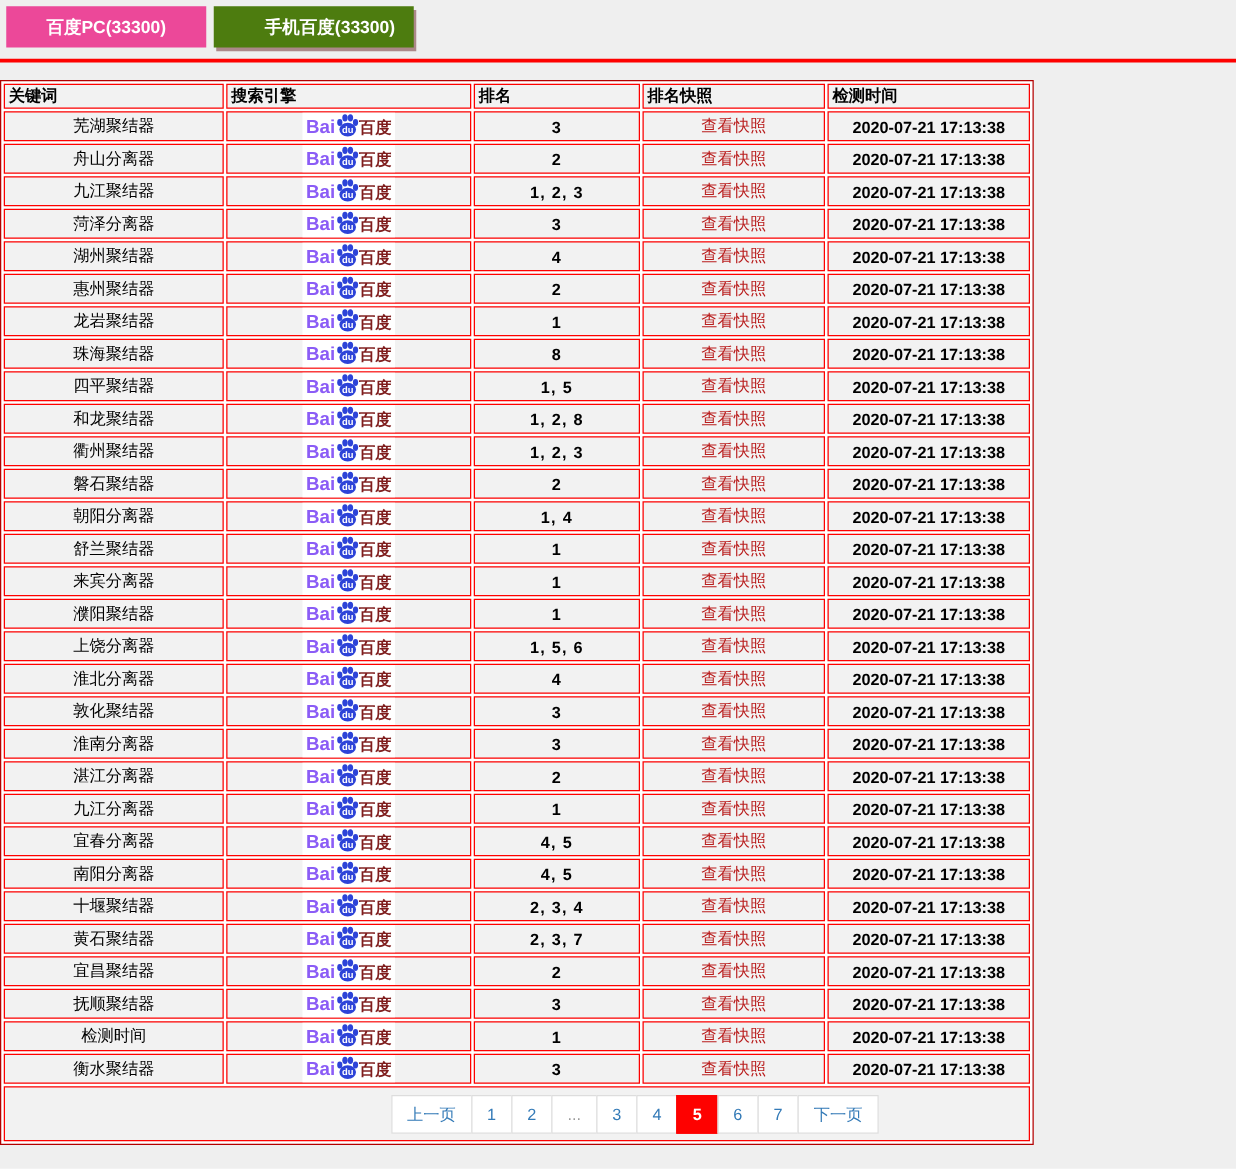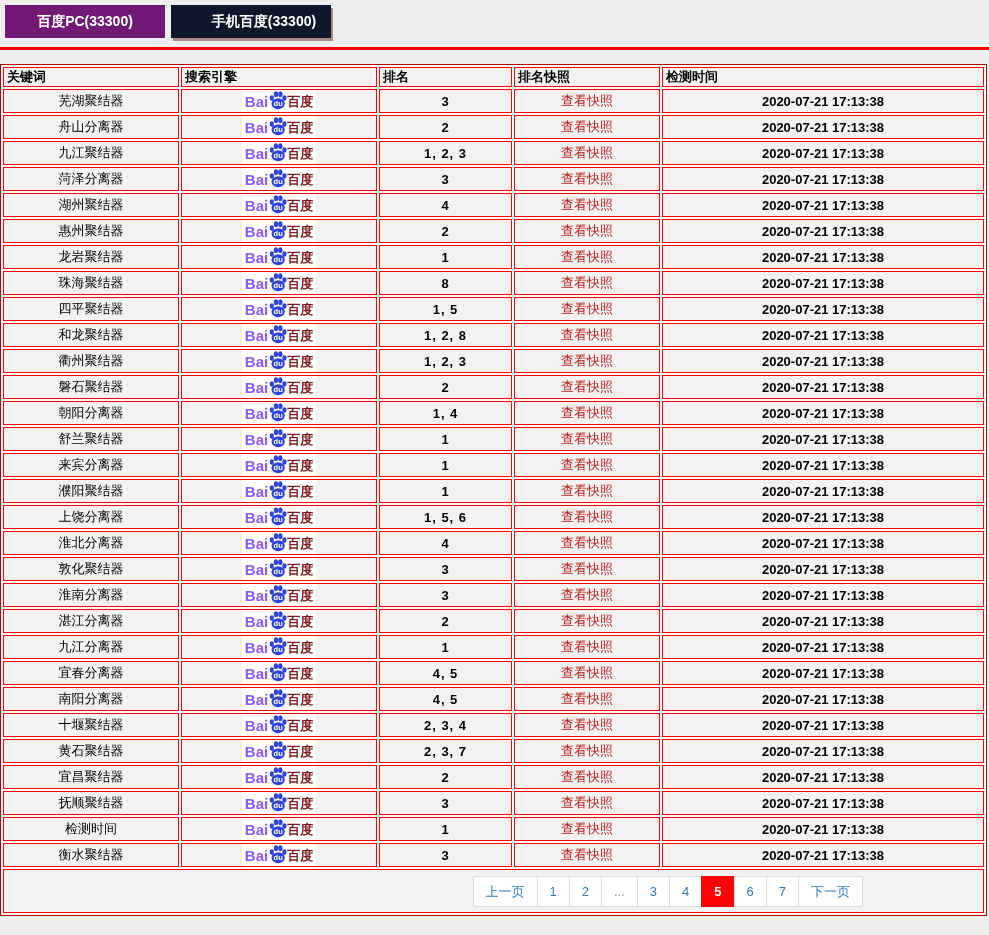--- a/index.html
+++ b/index.html
@@ -11,27 +11,27 @@
     color: #000;
     overflow: hidden;
   }
   
   .tab-bar { display: flex; gap: 6px; padding: 5px 0 0 5px; }
   .tab {
     width: 160px; height: 33px; line-height: 33px;
     text-align: center; color: #fff; font-weight: bold; font-size: 14px;
     cursor: pointer; user-select: none;
   }
-  .tab-pc { background: #701a75; }
-  .tab-mobile { background: #0f172a; box-shadow: 2px 3px 0 rgba(90,10,14,.45); padding-left: 26px; }
+  .tab-pc { background: #ec4899; }
+  .tab-mobile { background: #4d7c0f; box-shadow: 2px 3px 0 rgba(90,10,14,.45); padding-left: 26px; }
   .red-line { height: 3px; background: #fe0100; margin-top: 9px; }
 
   
   table.rank-table {
-    width: 987px; margin-top: 14px;
+    width: 827px; margin-top: 14px;
     border-collapse: separate; border-spacing: 2px;
     background: #ffffff;
     border: 1px solid #b20000;
   }
   th, td {
     border: 1px solid #fe0100;
     background: #f2f2f2;
     font-size: 13px;
     overflow: hidden; white-space: nowrap;
   }

